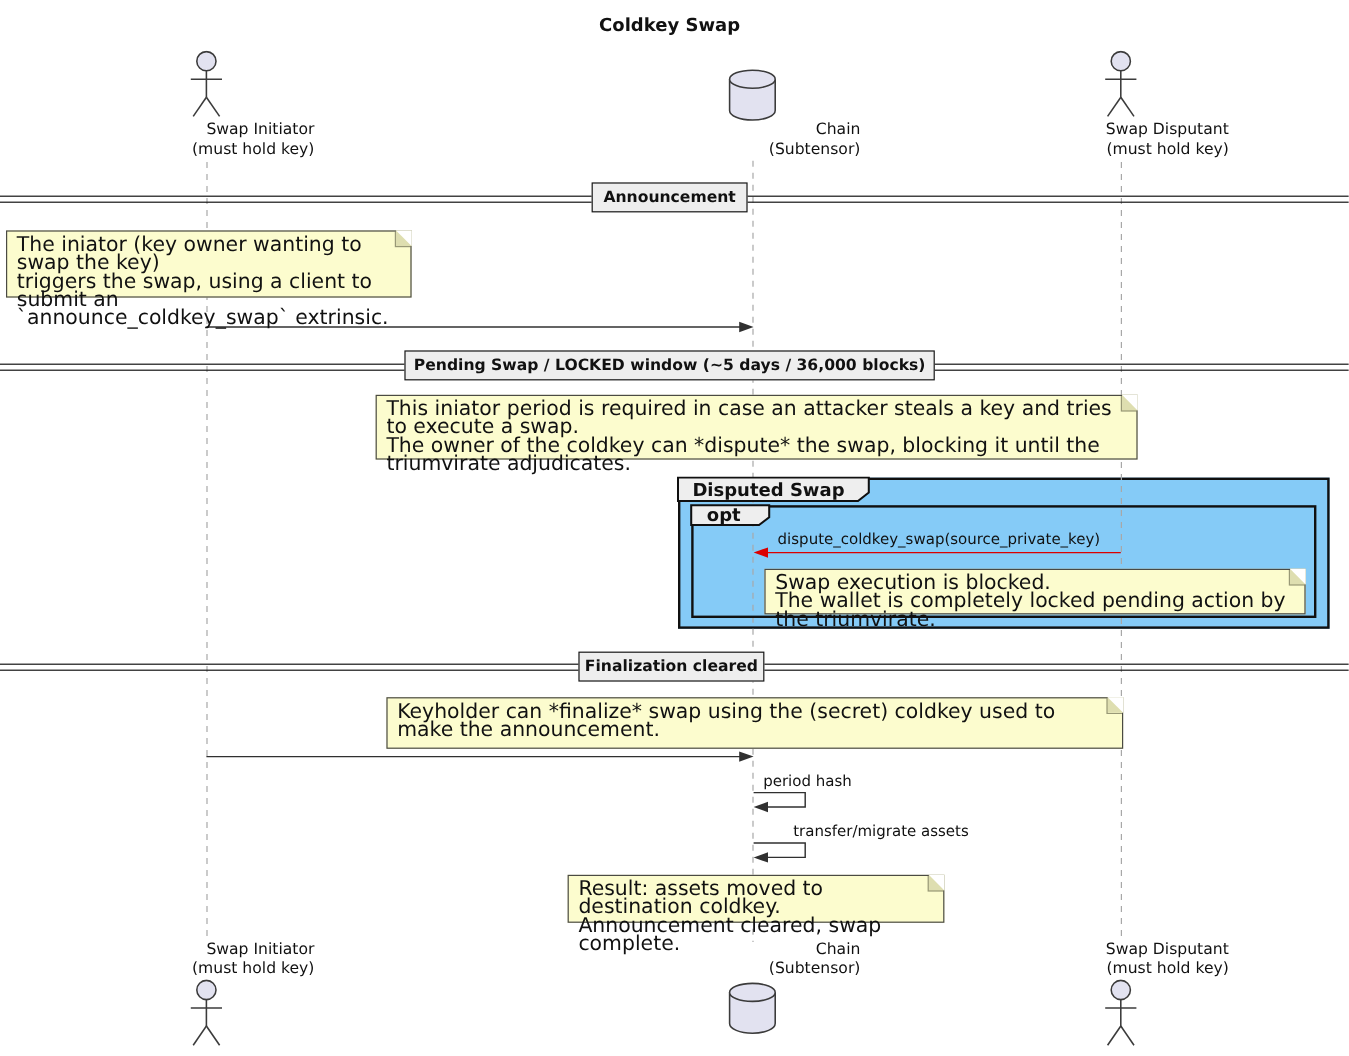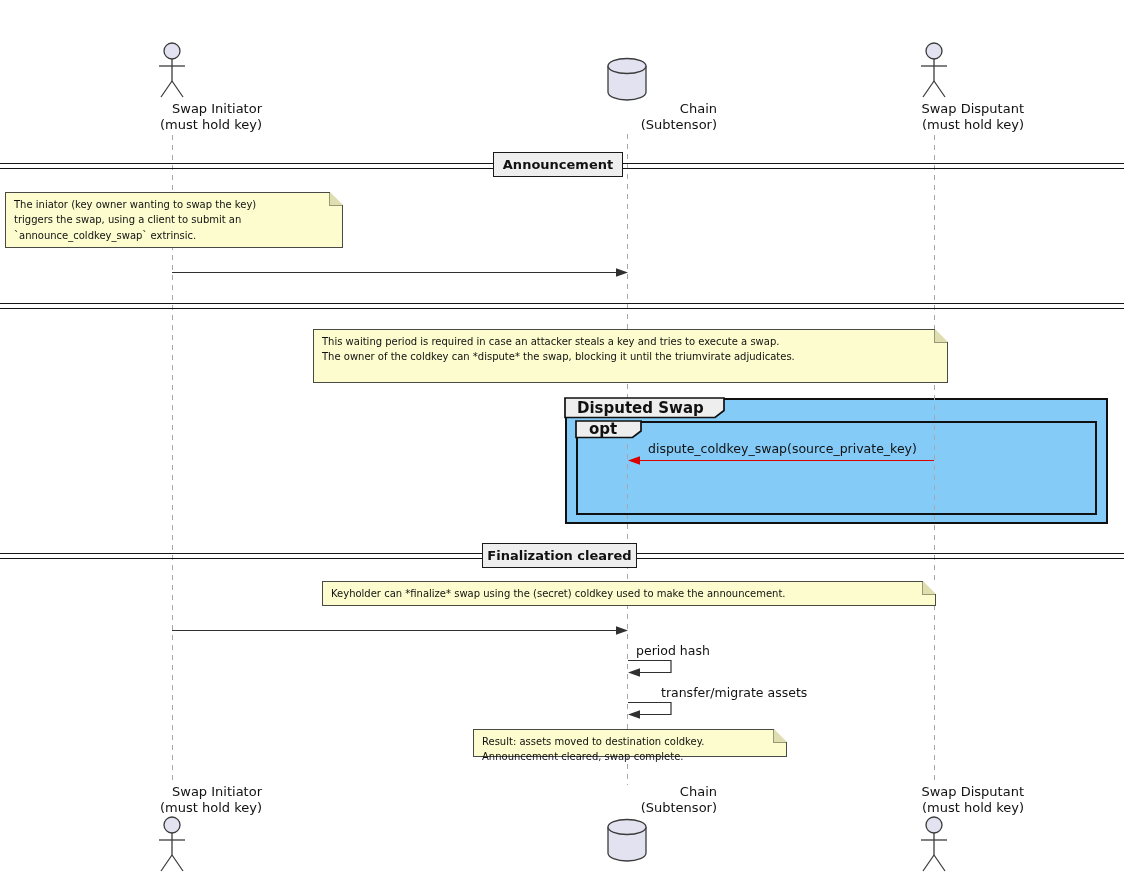--- a/index.html
+++ b/index.html
@@ -17,41 +17,42 @@
           display:flex;align-items:center;justify-content:center;font-weight:bold;font-size:13px;white-space:nowrap}
   .tab-svg{position:absolute;z-index:4}
   .tab-label{position:absolute;z-index:5;font-weight:bold;font-size:15px;line-height:18px;white-space:nowrap}
   .arrows{position:absolute;left:0;top:0;z-index:5}
   .arrow-line{stroke:#303030;stroke-width:1.2}
   .arrow-head{fill:#303030}
   .red-line{stroke:var(--dispute_arrow,#DB0000);stroke-width:1.2}
   .red-head{fill:var(--dispute_arrow,#DB0000)}
   .msg{position:absolute;font-size:12.5px;line-height:14px;white-space:nowrap;z-index:6}
   .note{position:absolute;background:var(--note_fill,#FCFCCE);border:1px solid #4a4a44;
-        padding:4px 8px;font-size:10px;line-height:15.3px;white-space:pre-line;z-index:6}
+        padding:4px 8px;font-size:17px;line-height:15.3px;white-space:pre-line;z-index:6}
   .note::before{content:"";position:absolute;top:-1px;right:-1px;width:0;height:0;border-style:solid;
         border-width:0 13px 13px 0;border-color:#ffffff #ffffff #dedeb0 #dedeb0;
         box-shadow:-1px 1px 0 rgba(70,70,45,0.55)}
   .actor-label{position:absolute;width:180px;text-align:right;font-size:13px;line-height:16px;z-index:5}
   .figure{position:absolute;z-index:5}
 </style>
 </head>
 <body>
 
 <div class="canvas">
 
   <div class="group-box" style="left:565px;top:398px;width:543px;height:126px"></div>
   <div class="opt-box" style="left:576px;top:421px;width:521px;height:94px"></div>
 
   <svg class="abs" style="left:0;top:0;z-index:2" width="1124" height="880">
     <line class="lifeline" x1="172.5" y1="135" x2="172.5" y2="785"></line>
     <line class="lifeline" x1="627.5" y1="134" x2="627.5" y2="785"></line>
     <line class="lifeline" x1="934.5" y1="135" x2="934.5" y2="785"></line>
   </svg>
 
+  <div class="title">Coldkey Swap</div>
 
   <svg class="figure" style="left:152px;top:42px" width="40" height="57">
     <circle cx="20" cy="9" r="8" style="fill:var(--actor_fill,#E2E2F0)" stroke="#3b3b3b" stroke-width="1.3"></circle>
     <line x1="20" y1="17" x2="20" y2="39" stroke="#3b3b3b" stroke-width="1.3"></line>
     <line x1="7" y1="24" x2="33" y2="24" stroke="#3b3b3b" stroke-width="1.3"></line>
     <line x1="20" y1="39" x2="9" y2="55" stroke="#3b3b3b" stroke-width="1.3"></line>
     <line x1="20" y1="39" x2="31" y2="55" stroke="#3b3b3b" stroke-width="1.3"></line>
   </svg>
   <div class="actor-label" style="left:82px;top:101px">
     <div>Swap Initiator</div>
@@ -85,50 +86,55 @@
     <span>Announcement</span>
   </div>
 
   <div class="note" style="left:5px;top:192px;width:338px;height:56px">The iniator (key owner wanting to swap the key)
 triggers the swap, using a client to submit an
 `announce_coldkey_swap` extrinsic.</div>
 
 
   <div class="hline" style="top:303px"></div>
   <div class="hline" style="top:308px"></div>
+  <div class="divbox" style="left:337px;top:292px;width:442px;height:25px">
+    <span>Pending Swap / LOCKED window (~5 days / 36,000 blocks)</span>
+  </div>
 
-  <div class="note" style="left:313px;top:329px;width:635px;height:54px">This waiting period is required in case an attacker steals a key and tries to execute a swap.
+  <div class="note" style="left:313px;top:329px;width:635px;height:54px">This iniator period is required in case an attacker steals a key and tries to execute a swap.
 The owner of the coldkey can *dispute* the swap, blocking it until the triumvirate adjudicates.</div>
 
   <svg class="tab-svg" style="left:564px;top:397px" width="162" height="22">
     <polygon points="1,1 160,1 160,13.5 151,20.5 1,20.5" style="fill:var(--divider_fill,#EEEEEE)" stroke="#101010" stroke-width="1.7"></polygon>
   </svg>
   <div class="tab-label" style="left:577px;top:399px">Disputed Swap</div>
 
   <svg class="tab-svg" style="left:575px;top:420px" width="70" height="20">
     <polygon points="1,1 66,1 66,11 57.5,17.5 1,17.5" style="fill:var(--divider_fill,#EEEEEE)" stroke="#101010" stroke-width="1.7"></polygon>
   </svg>
   <div class="tab-label" style="left:589px;top:420px">opt</div>
 
   <div class="msg" style="left:648px;top:442px">dispute_coldkey_swap(source_private_key)</div>
 
+  <div class="note" style="left:637px;top:474px;width:451px;height:38px">Swap execution is blocked.
+The wallet is completely locked pending action by the triumvirate.</div>
 
   <div class="hline" style="top:553px"></div>
   <div class="hline" style="top:558px"></div>
   <div class="divbox" style="left:482px;top:543px;width:155px;height:25px">
     <span>Finalization cleared</span>
   </div>
 
-  <div class="note" style="left:322px;top:581px;width:614px;height:25px">Keyholder can *finalize* swap using the (secret) coldkey used to make the announcement.</div>
+  <div class="note" style="left:322px;top:581px;width:614px;height:43px">Keyholder can *finalize* swap using the (secret) coldkey used to make the announcement.</div>
 
 
   <div class="msg" style="left:636px;top:644px">period hash</div>
   <div class="msg" style="left:661px;top:686px">transfer/migrate assets</div>
 
-  <div class="note" style="left:473px;top:729px;width:314px;height:28px">Result: assets moved to destination coldkey.
+  <div class="note" style="left:473px;top:729px;width:314px;height:40px">Result: assets moved to destination coldkey.
 Announcement cleared, swap complete.</div>
 
   <svg class="arrows" width="1124" height="880">
     <line class="arrow-line" x1="172" y1="272.5" x2="618" y2="272.5"></line>
     <polygon class="arrow-head" points="628,272.5 616,268.2 616,276.8"></polygon>
 
     <line class="red-line" x1="934" y1="460.5" x2="639" y2="460.5"></line>
     <polygon class="red-head" points="628,460.5 640,456.2 640,464.8"></polygon>
 
     <line class="arrow-line" x1="172" y1="630.5" x2="618" y2="630.5"></line>

